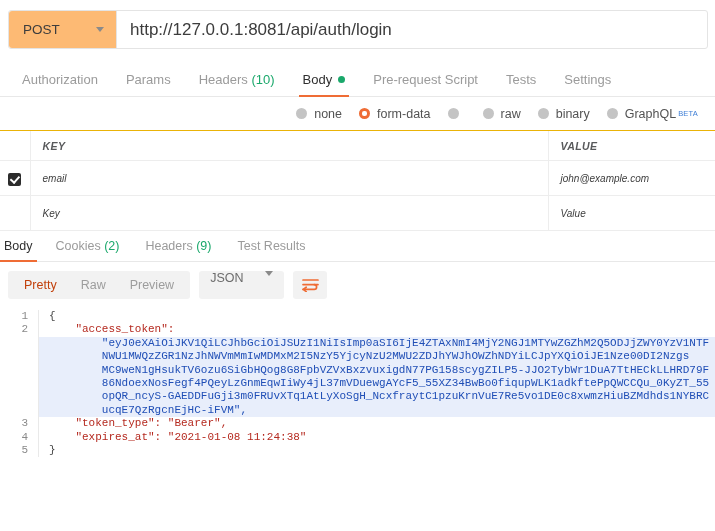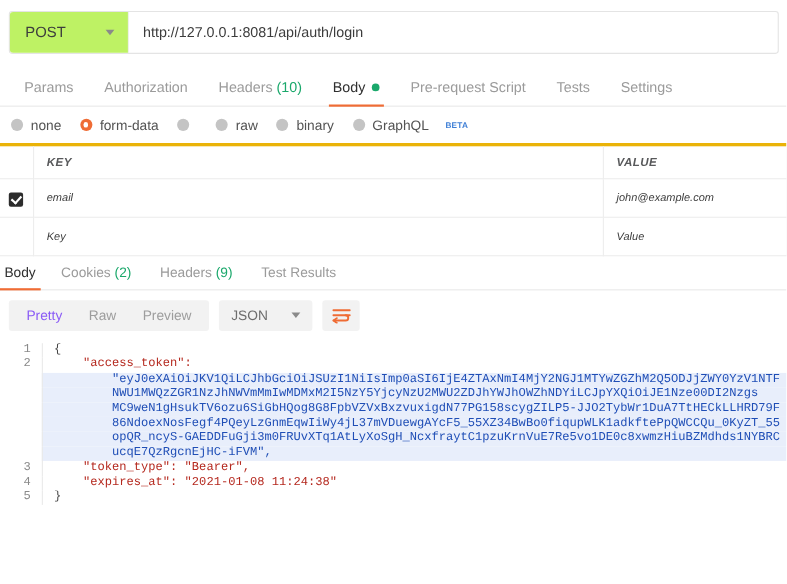--- a/index.html
+++ b/index.html
@@ -34,36 +34,36 @@
     display: flex;
     align-items: center;
     justify-content: space-between;
     width: 108px;
     padding: 0 12px 0 14px;
     box-sizing: border-box;
     border-right: 1px solid #e4e4e4;
     color: #3d3d3d;
     font-size: 13.5px;
     cursor: pointer;
-    background: #bef264;
+    background: #fdba74;
     border-radius: 3px 0 0 3px;
   }
   .caret {
     width: 0; height: 0;
     border-left: 4.5px solid transparent;
     border-right: 4.5px solid transparent;
     border-top: 5px solid #8a8a8a;
   }
   .url-input {
     flex: 1;
     display: flex;
     align-items: center;
     padding-left: 13px;
     color: #3c3c3c;
-    font-size: 13px;
+    font-size: 17px;
     cursor: text;
     overflow: hidden;
     white-space: nowrap;
   }
 
   
   .req-tabs {
     display: flex;
     align-items: flex-end;
     height: 33px;
@@ -97,21 +97,22 @@
     margin-left: 6px;
     vertical-align: 1px;
   }
 
   
   .bodytypes {
     display: flex;
     align-items: center;
     height: 33px;
     padding-left: 10px;
-    border-bottom: 3px solid #eab308;
+    border-bottom: 1px solid #eab308;
+    justify-content: flex-end;
   }
   .radio-item {
     display: flex;
     align-items: center;
     margin-right: 17px;
     cursor: pointer;
     color: #535353;
     font-size: 12.5px;
     white-space: nowrap;
   }
@@ -127,24 +128,24 @@
   .radio.checked::after {
     content: "";
     position: absolute;
     left: 3.4px; top: 3.4px;
     width: 4.2px; height: 4.2px;
     border-radius: 50%;
     background: #fff;
   }
   .beta {
     font-size: 7.5px;
-    font-weight: bold;
+    font-weight: normal;
     color: #3f7fd6;
     vertical-align: super;
-    margin-left: 15px;
+    margin-left: 2px;
     letter-spacing: .2px;
   }
 
   
   .kvtable { width: 715px; border-collapse: collapse; table-layout: fixed; }
   .kvtable col.c-chk { width: 30px; }
   .kvtable col.c-key { width: 518px; }
   .kvtable col.c-val { width: 167px; }
   .kvtable th, .kvtable td {
     border-bottom: 1px solid #ededed;
@@ -236,24 +237,23 @@
     padding: 0 4px;
   }
   .fmt-item {
     padding: 0 12px;
     line-height: 28px;
     font-size: 12.5px;
     color: #9d9d9d;
     cursor: pointer;
     white-space: nowrap;
   }
-  .fmt-item.active { color: #8b5cf6; }
+  .fmt-item.active { color: #c2410c; }
   .json-select {
     display: flex;
-    align-items: center;
     gap: 22px;
     background: #f2f2f2;
     border-radius: 3px;
     height: 28px;
     padding: 0 11px;
     margin-left: 9px;
     font-size: 12.5px;
     color: #6d6d6d;
     cursor: pointer;
   }
@@ -307,22 +307,22 @@
 
   <div class="urlbar">
     <div class="method-select">
       <span>POST</span>
       <span class="caret"></span>
     </div>
     <div class="url-input">http://127.0.0.1:8081/api/auth/login</div>
   </div>
 
   <div class="req-tabs">
+    <div class="rtab"><span>Authorization</span></div>
     <div class="rtab"><span>Params</span></div>
-    <div class="rtab"><span>Authorization</span></div>
     <div class="rtab"><span>Headers</span> <span class="tab-count">(10)</span></div>
     <div class="rtab active"><span>Body</span><span class="dot-green"></span></div>
     <div class="rtab"><span>Pre-request Script</span></div>
     <div class="rtab"><span>Tests</span></div>
     <div class="rtab"><span>Settings</span></div>
   </div>
 
   <div class="bodytypes">
     <div class="radio-item">
       <span class="radio"></span>

